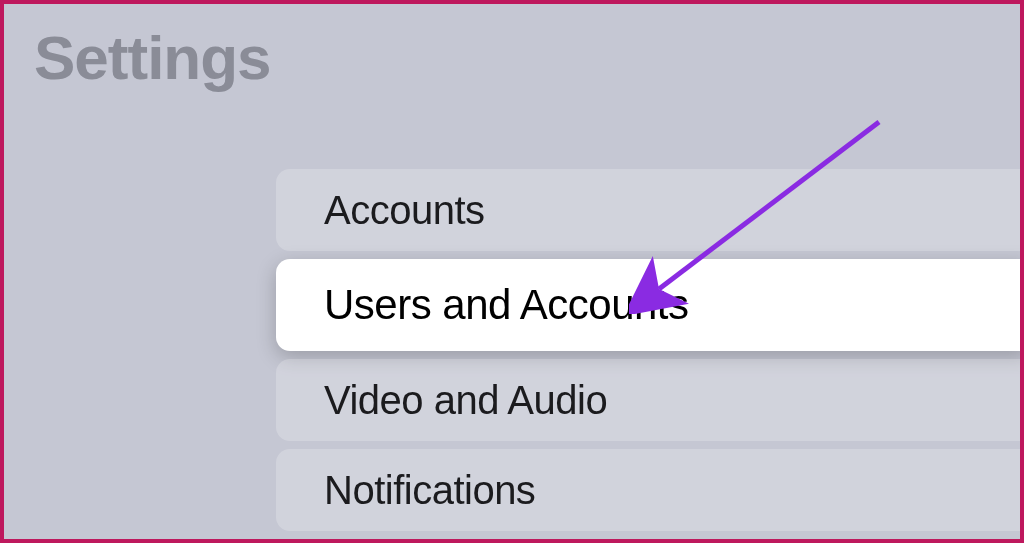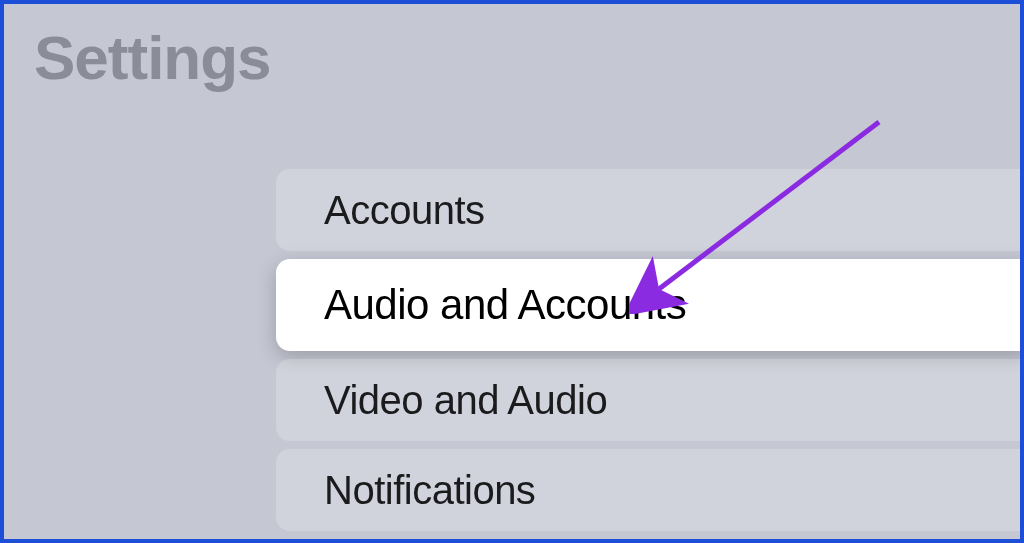--- a/index.html
+++ b/index.html
@@ -3,21 +3,21 @@
   <meta charset="utf-8">
   <style>
     * { margin:0; padding:0; box-sizing:border-box; }
     html, body { width:1024px; height:543px; overflow:hidden; }
     body {
       font-family: -apple-system, BlinkMacSystemFont, "Helvetica Neue", Arial, sans-serif;
       -webkit-font-smoothing:antialiased;
     }
     .frame {
       width:1024px; height:543px;
-      border:4px solid #1d4ed8; 
+      border:4px solid #be185d; 
       background:#c5c7d3;
       position:relative;
       overflow:hidden;
     }
     .page-title {
       position:absolute;
       left:30px; top:18px;
       font-size:62px;
       font-weight:700;
       color:#8a8c97;
@@ -70,21 +70,21 @@
 
   <div class="page-title">Settings</div>
 
   <div class="menu">
 
     <div class="menu-item normal">
       <span>Accounts</span>
     </div>
 
     <div class="menu-item selected">
-      <span>Audio and Accounts</span>
+      <span>Users and Accounts</span>
     </div>
 
     <div class="menu-item normal">
       <span>Video and Audio</span>
     </div>
 
     <div class="menu-item normal">
       <span>Notifications</span>
     </div>
 

